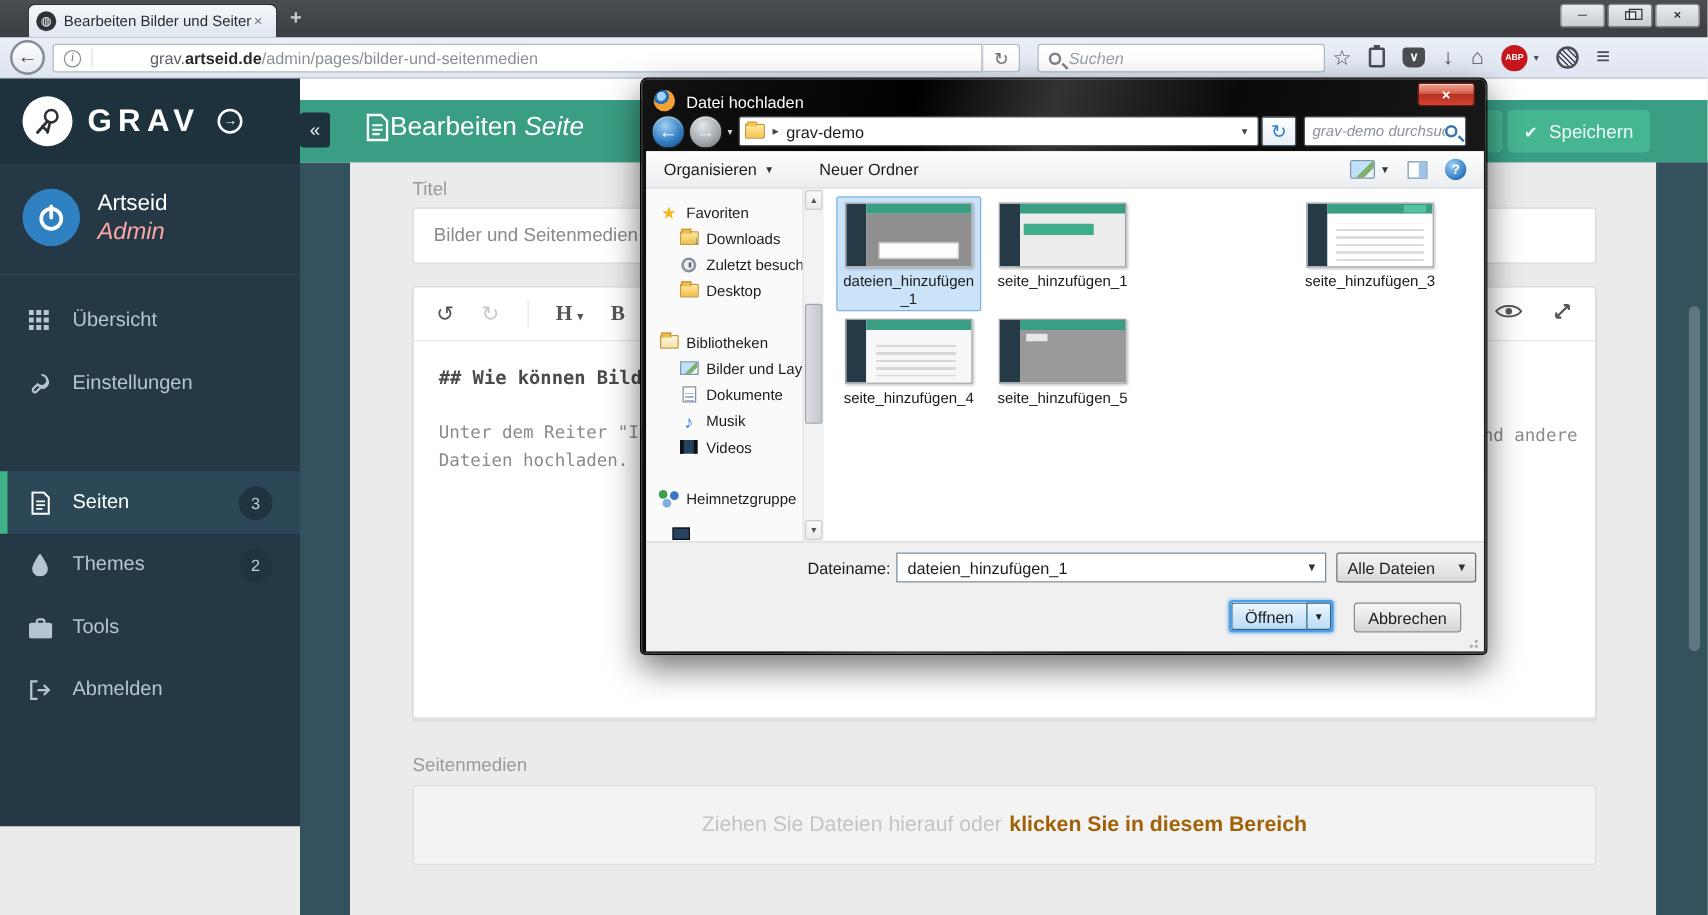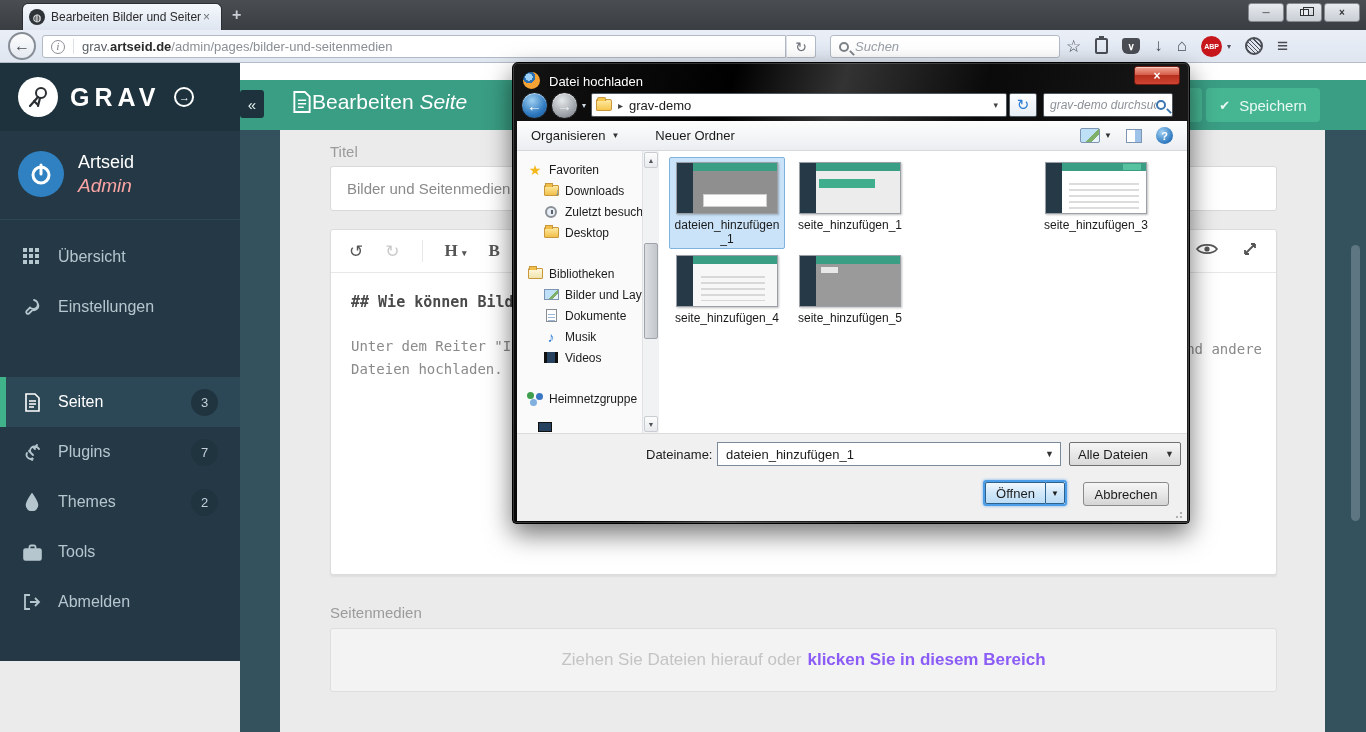--- a/index.html
+++ b/index.html
@@ -28,21 +28,21 @@
   .backbtn { position:absolute; left:8px; top:2px; width:28px; height:28px; border-radius:50%;
     border:2px solid #878d96; background:linear-gradient(#fdfdfd,#e4e9f0); color:#4a4e54;
     font-size:16px; font-weight:bold; display:flex; align-items:center; justify-content:center; }
   .urlbar { position:absolute; left:42px; top:5px; width:744px; height:23px; background:#fff;
     border:1px solid #b2bac6; border-radius:3px 0 0 3px; display:flex; align-items:center; padding:0 8px; }
   .info-icon { width:14px; height:14px; border-radius:50%; border:1px solid #8a8f96; color:#6b7077;
     font-size:10px; display:flex; align-items:center; justify-content:center; margin-right:8px; font-style:italic; font-family:"Liberation Serif",serif; }
   .url-sep { width:1px; height:15px; background:#dcdfe4; margin-right:8px; }
   .url-text { font-size:13px; color:#8a8f96; white-space:nowrap; }
   .url-text b { color:#2b2b2b; font-weight:bold; }
-  .url-text .sub { color:#5a5f66; }
+  .url-text .sub { color:#5a5f66;margin-left:38px; }
   .reloadbox { position:absolute; left:786px; top:5px; width:30px; height:23px; background:#fff;
     border:1px solid #b2bac6; border-left:1px solid #dcdfe4; border-radius:0 3px 3px 0;
     display:flex; align-items:center; justify-content:center; color:#6b7077; font-size:14px; }
   .searchbox { position:absolute; left:830px; top:5px; width:230px; height:23px; background:#fff;
     border:1px solid #b2bac6; border-radius:3px; display:flex; align-items:center; padding:0 8px; }
   .searchbox .ph { font-size:13px; color:#9aa0a8; font-style:italic; margin-left:6px; }
   .navicons { position:absolute; left:1066px; top:2px; height:28px; display:flex; align-items:center; gap:14px; color:#4a4e54; }
   .ni { font-size:17px; }
   .clipboard-i { width:13px; height:16px; border:2px solid #4a4e54; border-radius:2px; position:relative; }
   .clipboard-i::before { content:""; position:absolute; left:2px; top:-4px; width:5px; height:3px; background:#4a4e54; }
@@ -105,21 +105,21 @@
   .tb-right { margin-left:auto; display:flex; align-items:center; }
   .tb-right .tb { margin-right:0; margin-left:24px; }
   .ed-body { position:relative; height:302px; padding:20px 20px; font-family:"DejaVu Sans Mono", monospace; color:#8a8a8a; }
   .md-h { font-size:15px; font-weight:bold; color:#4a4a4a; }
   .md-p { margin-top:24px; font-size:14px; line-height:23px; }
   .md-right { position:absolute; right:14px; top:68px; font-size:14px; }
   .media-label { top:474px; }
   .dropzone { position:absolute; left:50px; top:498px; width:947px; height:64px; background:#f3f3f3;
     border:1px solid #dedede; border-radius:3px; display:flex; align-items:center; justify-content:center;
     font-size:17px; color:#c4c4c4; }
-  .dropzone b { color:#8b5cf6; margin-left:6px; }
+  .dropzone b { color:#a16207; margin-left:6px; }
   #rightstrip { position:absolute; left:1325px; top:130px; width:41px; height:602px; background:#33525e; }
   .pg-thumb { position:absolute; left:26px; top:115px; width:9px; height:276px; border-radius:5px; background:#5e7682; }
 
   
   #dialog { position:absolute; left:512px; top:62px; width:678px; height:462px;
     background:linear-gradient(105deg,#141414 0%,#000 28%,#333 42%,#0a0a0a 60%,#1f1f1f 100%);
     border:1px solid #000; border-radius:6px 6px 4px 4px;
     box-shadow:0 10px 26px rgba(0,0,0,0.55), inset 0 0 0 1px rgba(255,255,255,0.18); }
   .dlg-titlebar { position:absolute; left:0; top:0; right:0; height:26px; display:flex; align-items:flex-end; padding:0 10px; }
   .ff-orb { width:17px; height:17px; border-radius:50%;
@@ -346,29 +346,20 @@
     </div>
     <div class="mi active">
       <span class="ico">
         <svg width="17" height="19" viewBox="0 0 17 19">
             <path d="M2 1 h9 l4 4 v13 h-13 z" fill="none" stroke="currentColor" stroke-width="1.6"></path>
             <path d="M5 8 h7 M5 11 h7 M5 14 h5" stroke="currentColor" stroke-width="1.4"></path>
           </svg>
       </span>
       <span>Seiten</span>
       <span class="badge">3</span>
-    </div>
-    <div class="mi">
-      <span class="ico">
-        <svg width="18" height="18" viewBox="0 0 18 18">
-            <path d="M6 8 l4 4 M4 10 a4 4 0 0 0 6 5 l-1 2 M10 4 l2 2 M14 2 l-2 2 M16 6 l-2 -2 M8 10 a4 4 0 0 1 5 -6" fill="none" stroke="currentColor" stroke-width="1.8" stroke-linecap="round"></path>
-          </svg>
-      </span>
-      <span>Plugins</span>
-      <span class="badge">7</span>
     </div>
     <div class="mi">
       <span class="ico">
         <svg width="14" height="18" viewBox="0 0 14 18">
             <path d="M7 1 C7 1 1.5 9 1.5 12 a5.5 5.5 0 0 0 11 0 C12.5 9 7 1 7 1 Z" fill="currentColor"></path>
           </svg>
       </span>
       <span>Themes</span>
       <span class="badge">2</span>
     </div>

